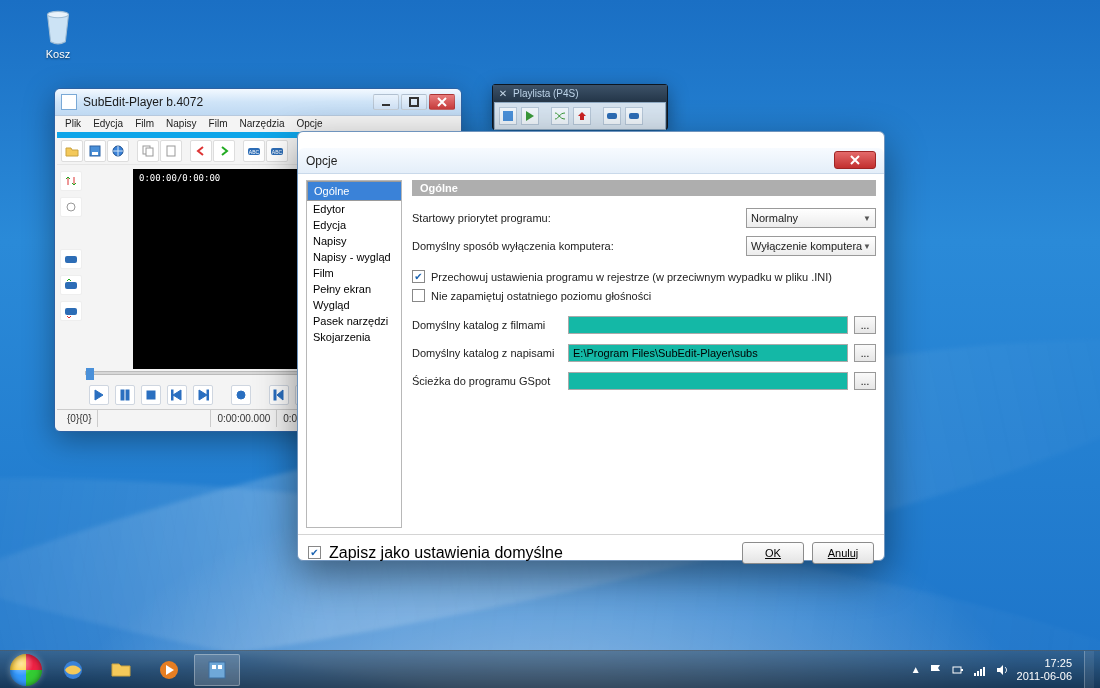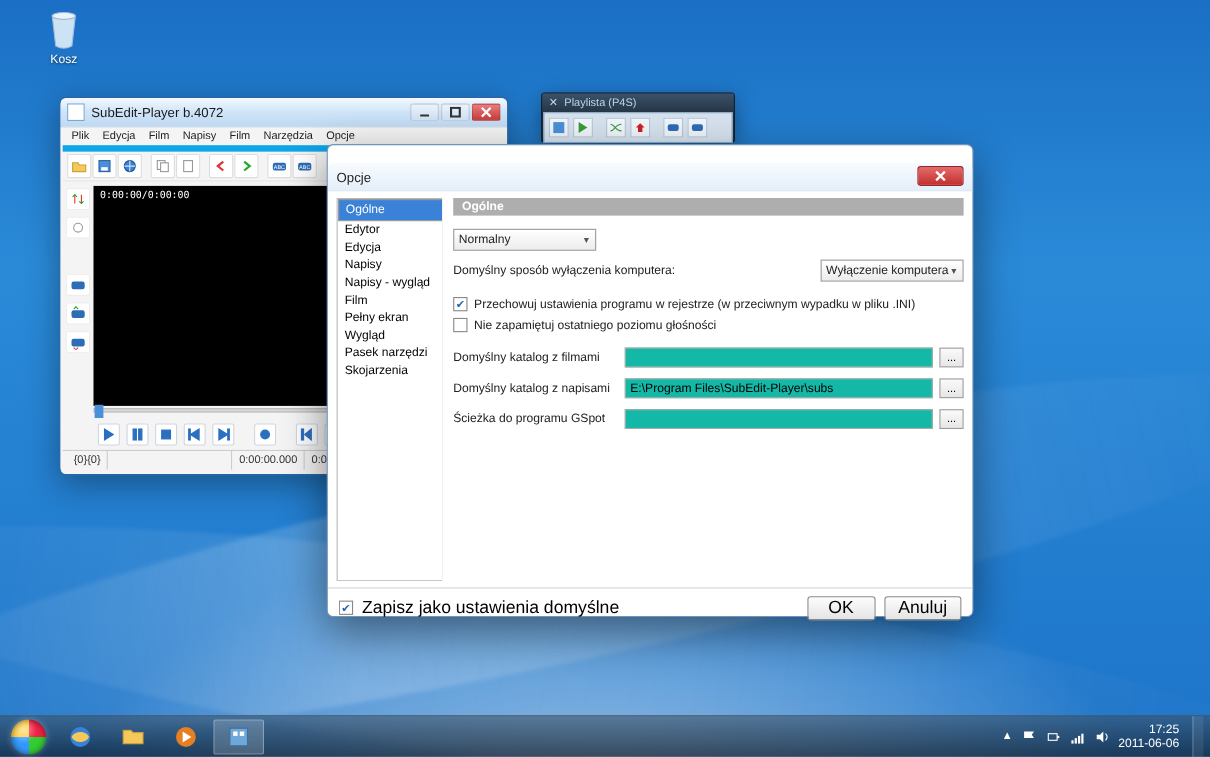--- a/index.html
+++ b/index.html
@@ -33,21 +33,21 @@
 .win-btn svg{ width:10px;height:10px; stroke:#333; stroke-width:2; fill:none; }
 .win-btn.close svg{ stroke:#fff; }
 
 .player-body { background:#f4f4f4; border-top:1px solid #b7c9de; padding:2px 2px 4px; border-radius:0 0 6px 6px;}
 .menu { height:20px; display:flex; gap:12px; padding:0 8px; font-size:10px; color:#222; background:#f4f4f4; border-bottom:6px solid #0ea5e9;}
 .toolbar { display:flex; align-items:center; gap:1px; padding:2px 4px; background:#f4f4f4; border-bottom:1px solid #e6e6e6;}
 .tbtn { width:22px; height:22px; border:1px solid #ddd; background:#fff; border-radius:2px; display:flex; align-items:center; justify-content:center;}
 .tbtn svg{width:14px;height:14px;}
 .tool-sep{ width:6px; }
 
-.player-mid { display:flex; }
+.player-mid { display:flex;gap:48px; }
 .side-col { width:28px; display:flex; flex-direction:column; align-items:center; gap:6px; padding:6px 2px;}
 .side-col .tbtn{ width:22px;height:20px; border-color:#eee;}
 .video { flex:1; background:#000; height:200px; margin:4px 4px 2px 0; position:relative;}
 .video .overlay { position:absolute; top:4px; left:6px; color:#fff; font-size:9px; font-family:Consolas,monospace;}
 .scrub { height:10px; margin:0 4px 2px 28px;}
 .scrub .track{ height:4px; background:#d7d7d7; border:1px solid #bbb; position:relative;}
 .scrub .thumb{ position:absolute; left:0; top:-4px; width:8px; height:12px; background:#4a90d9;}
 .controls { display:flex; align-items:center; gap:6px; padding:2px 6px 4px 32px;}
 .cbtn { width:20px;height:20px; border:1px solid #cfd6e0; background:#fff; border-radius:2px; display:flex;align-items:center;justify-content:center;}
 .cbtn svg{width:12px;height:12px; fill:#2a6fc0; stroke:#2a6fc0;}
@@ -88,21 +88,21 @@
 .chk-row { display:flex; align-items:center; gap:6px; margin-top:6px; font-size:11px;}
 .chk { width:13px;height:13px; border:1px solid #888; background:#fff; display:flex;align-items:center;justify-content:center;}
 .chk.checked::after{ content:"✔"; font-size:10px; color:#1a62b0;}
 .path-row{ display:flex; align-items:center; margin-top:10px; gap:6px;}
 .path-row .lab{ width:150px;}
 .path-row input{ flex:1; height:18px; border:1px solid #aaa; font-size:11px; padding:0 4px; background:#14b8a6;}
 .path-row .dots{ width:22px;height:18px; border:1px solid #999; background:linear-gradient(#fafafa,#e6e6e6); font-size:10px;}
 .dlg-foot { height:36px; border-top:1px solid #d4d4d4; display:flex; align-items:center; padding:0 10px; gap:8px;}
 .dlg-foot .spacer{flex:1;}
 .dlg-btn{ min-width:62px; height:22px; border:1px solid #8c8c8c; border-radius:3px;
-  background:linear-gradient(#fdfdfd,#e4e4e4); font-size:16px; padding:0 12px;}
+  background:linear-gradient(#fdfdfd,#e4e4e4); font-size:11px; padding:0 12px;text-decoration:underline;}
 
 
 .taskbar { position:absolute; left:0; bottom:0; width:100%; height:38px;
   background:linear-gradient(180deg, rgba(60,80,100,.55), rgba(20,30,40,.7)); backdrop-filter:blur(4px);
   border-top:1px solid rgba(255,255,255,.18); display:flex; align-items:center; padding:0 6px;}
 .start{ width:40px; height:32px; display:flex;align-items:center;justify-content:center;}
 .start .orb{ width:32px;height:32px; border-radius:50%;
   background: radial-gradient(circle at 35% 30%, #fff8, #0000 40%),
               conic-gradient(#e24 0 90deg,#3c3 90deg 180deg,#39f 180deg 270deg,#fc3 270deg 360deg);
   box-shadow: inset 0 0 6px rgba(0,0,0,.5), 0 0 6px rgba(255,255,255,.3);}
@@ -391,20 +391,21 @@
       <div class="item">Film</div>
       <div class="item">Pełny ekran</div>
       <div class="item">Wygląd</div>
       <div class="item">Pasek narzędzi</div>
       <div class="item">Skojarzenia</div>
     </div>
     <div class="panel">
       <div class="panel-head">Ogólne</div>
 
       <div class="field-row">
+        <label>Startowy priorytet programu:</label>
         <div class="sel">
           <span>Normalny</span>
             <span class="arr">▼</span>
         </div>
       </div>
       <div class="field-row" style="margin-top:8px">
         <label>Domyślny sposób wyłączenia komputera:</label>
         <div class="sel">
           <span>Wyłączenie komputera</span>
             <span class="arr">▼</span>

